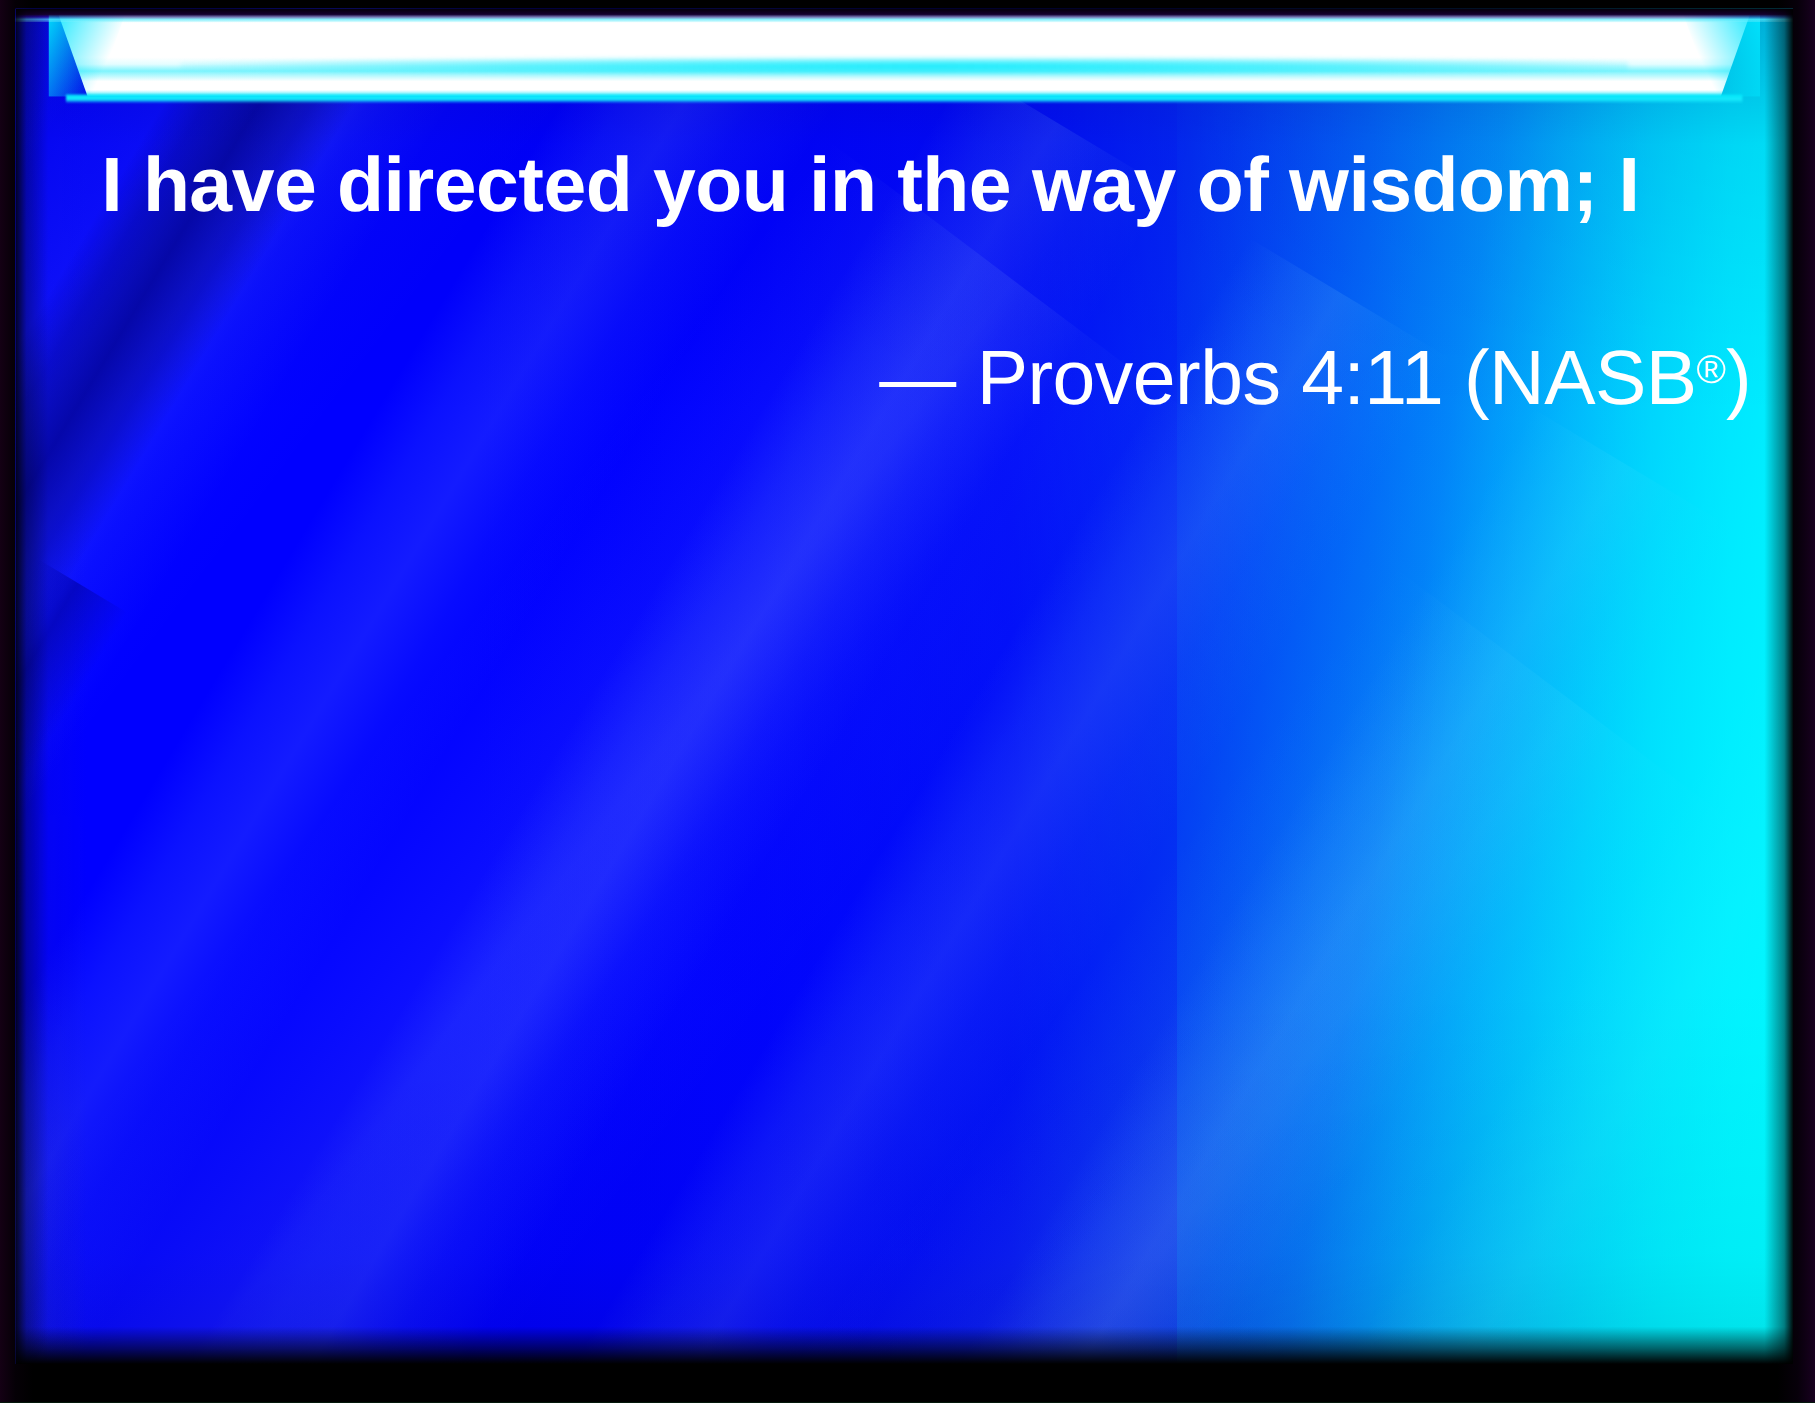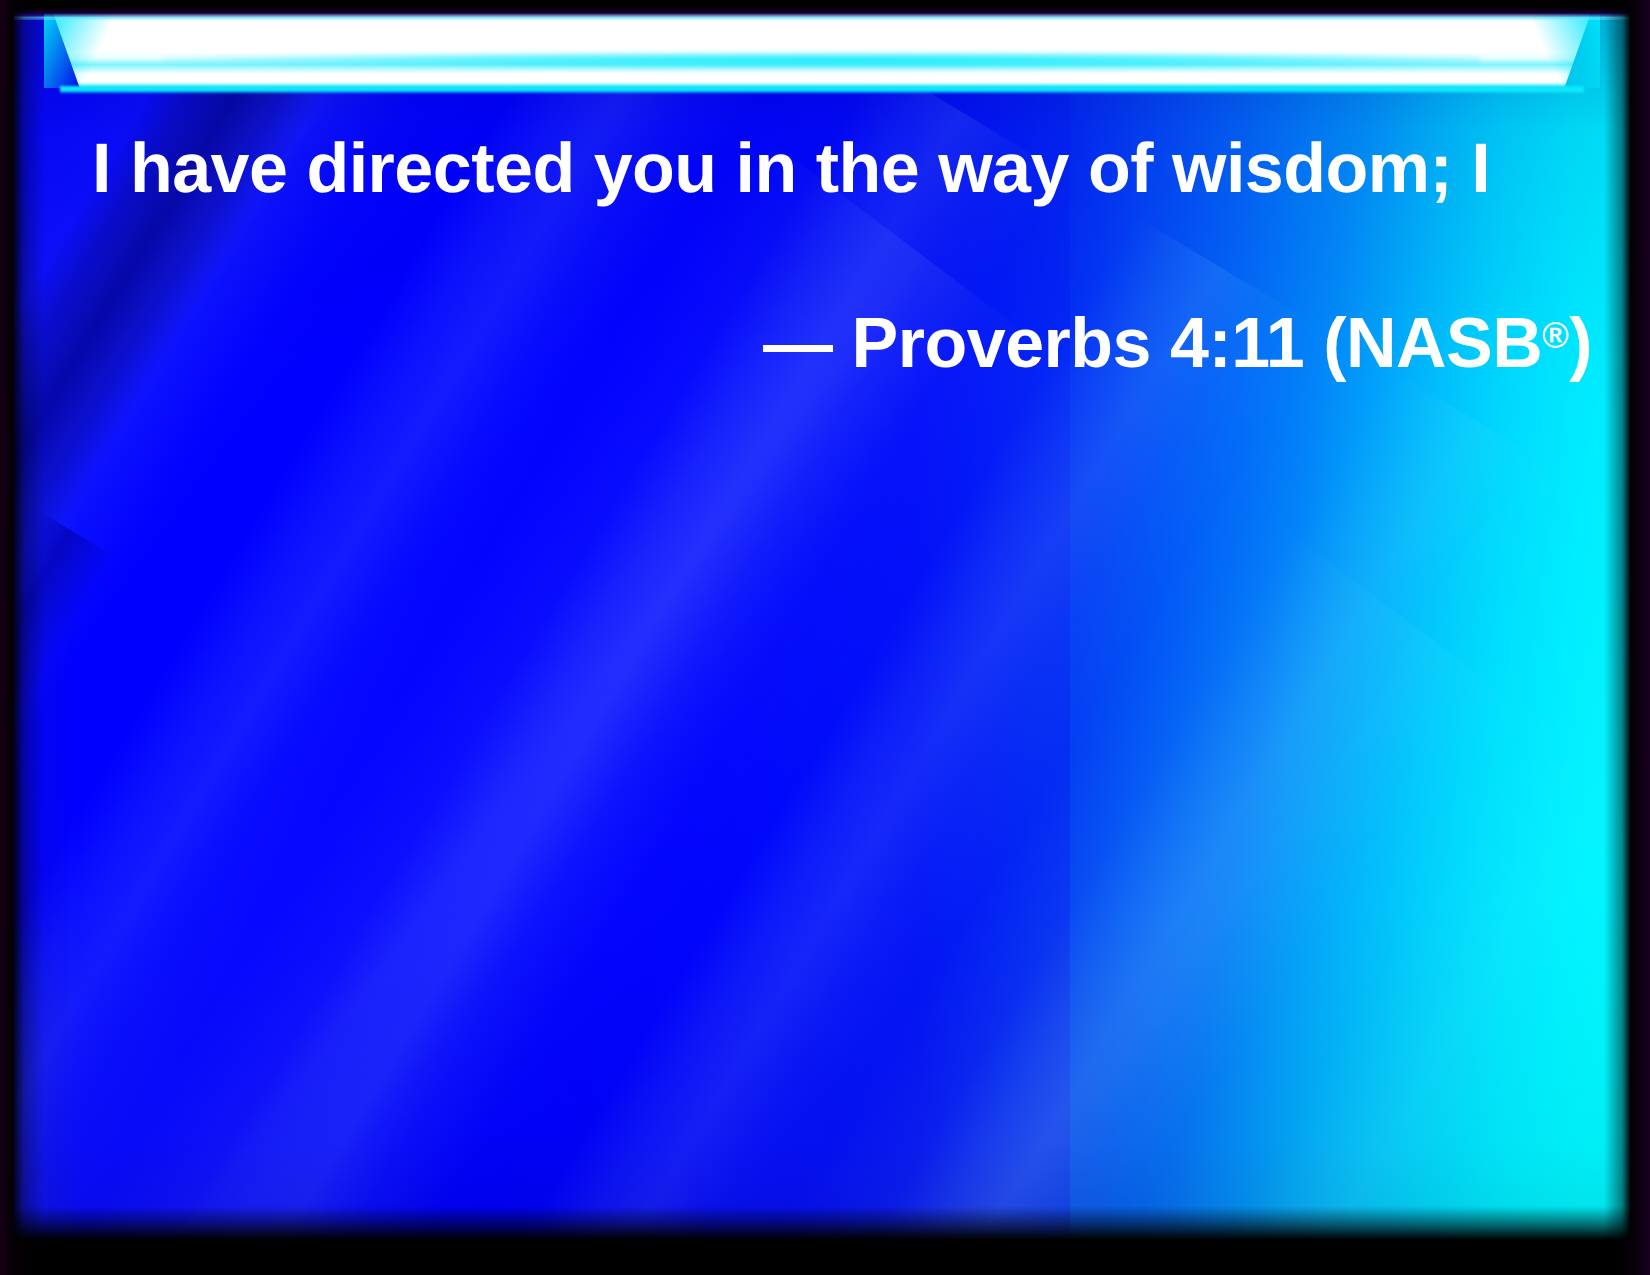--- a/index.html
+++ b/index.html
@@ -279,21 +279,21 @@
   #verse .line {
     white-space: pre;
   }
   #attribution {
     position: absolute;
     left: 78px;
     top: 286px;
     width: 1500px;
     z-index: 6;
     color: #ffffff;
-    font-weight: bold;
+    font-weight: normal;
     font-size: 70px;
     line-height: 84px;
     letter-spacing: -0.5px;
     text-align: right;
     white-space: pre;
   }
   #attribution .reg {
     font-size: 0.52em;
     vertical-align: 0.52em;
     letter-spacing: 0;

